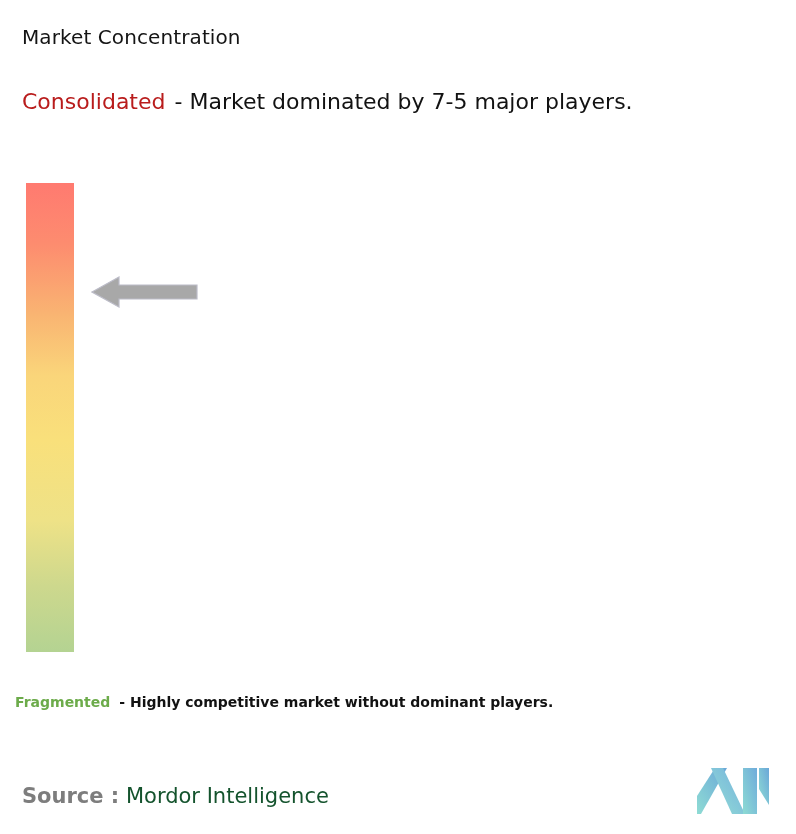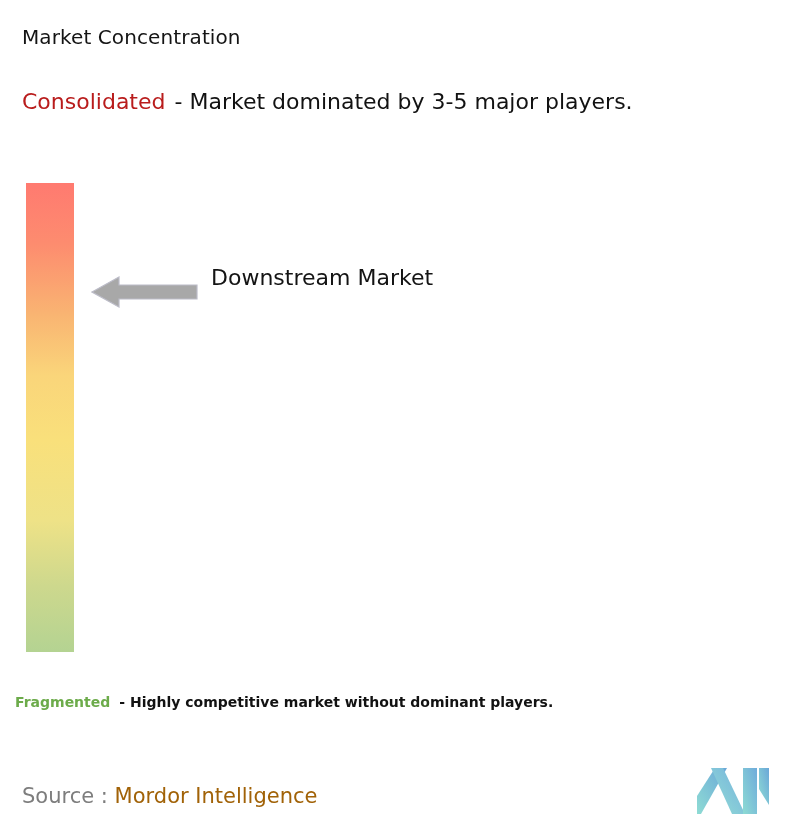--- a/index.html
+++ b/index.html
@@ -107,52 +107,51 @@
   
   .source {
     position: absolute;
     left: 22px;
     top: 782px;
     font-size: 21px;
     line-height: 28px;
     color: #7d7d7d;
     white-space: nowrap;
   }
-  .source .src-label { color: #7d7d7d; }
-  .source .src-value { color: #a16207; margin-top: 48px; }
+  .source .src-label { color: #7d7d7d; font-weight: bold; }
+  .source .src-value { color: #14532d; margin-top: 48px; }
 
   
   .logo {
     position: absolute;
     left: 697px;
     top: 767px;
     width: 72px;
     height: 47px;
   }
   .logo svg { display: block; }
 </style>
 </head>
 <body>
 
 <div class="title">Market Concentration</div>
 
 <div class="legend-top">
-  <span class="kw-consolidated">Consolidated</span><span class="gap"></span><span>- Market dominated by 3-5 major players.</span>
+  <span class="kw-consolidated">Consolidated</span><span class="gap"></span><span>- Market dominated by 7-5 major players.</span>
 </div>
 
 <div class="scale-bar"></div>
 
 <div class="arrow">
   <svg viewBox="0 0 107 34" xmlns="http://www.w3.org/2000/svg">
     <polygon points="1,17 28,2 28,10 106,10 106,24 28,24 28,32" fill="#a8a8a8" stroke="#bcbcc8" stroke-width="1.2"></polygon>
   </svg>
 </div>
 
 <div class="callout-label">
-  <div>Downstream Market</div>
 </div>
 
 <div class="legend-bottom">
   <span class="kw-fragmented">Fragmented</span><span class="gap"></span><span>- Highly competitive market without dominant players.</span>
 </div>
 
 <div class="source">
   <span class="src-label">Source :</span>
   <span class="src-value">Mordor Intelligence</span>
 </div>

